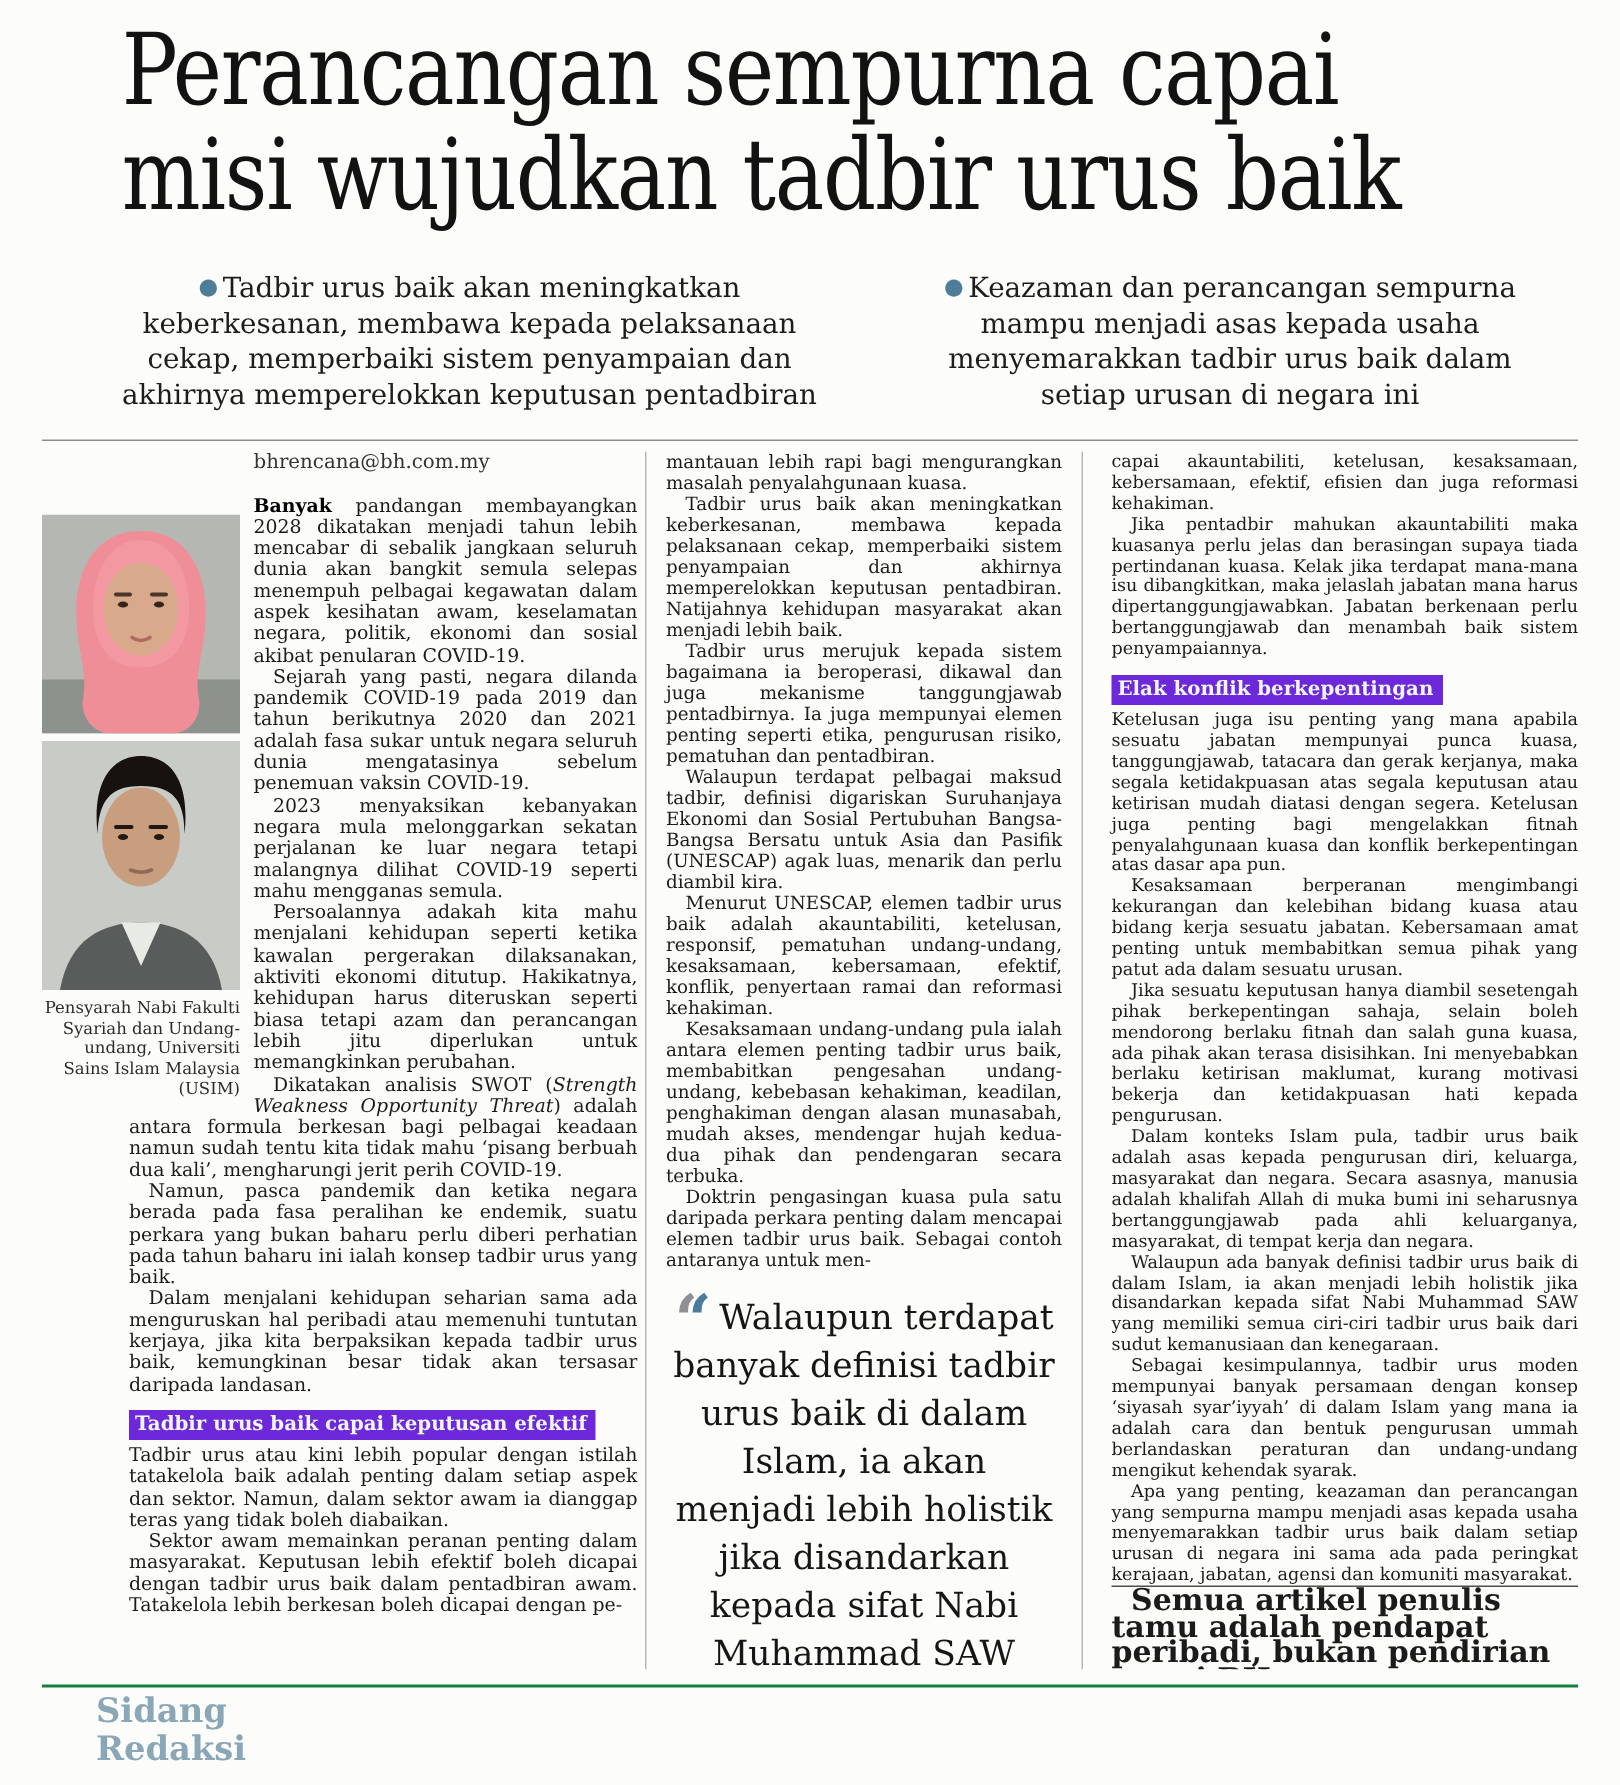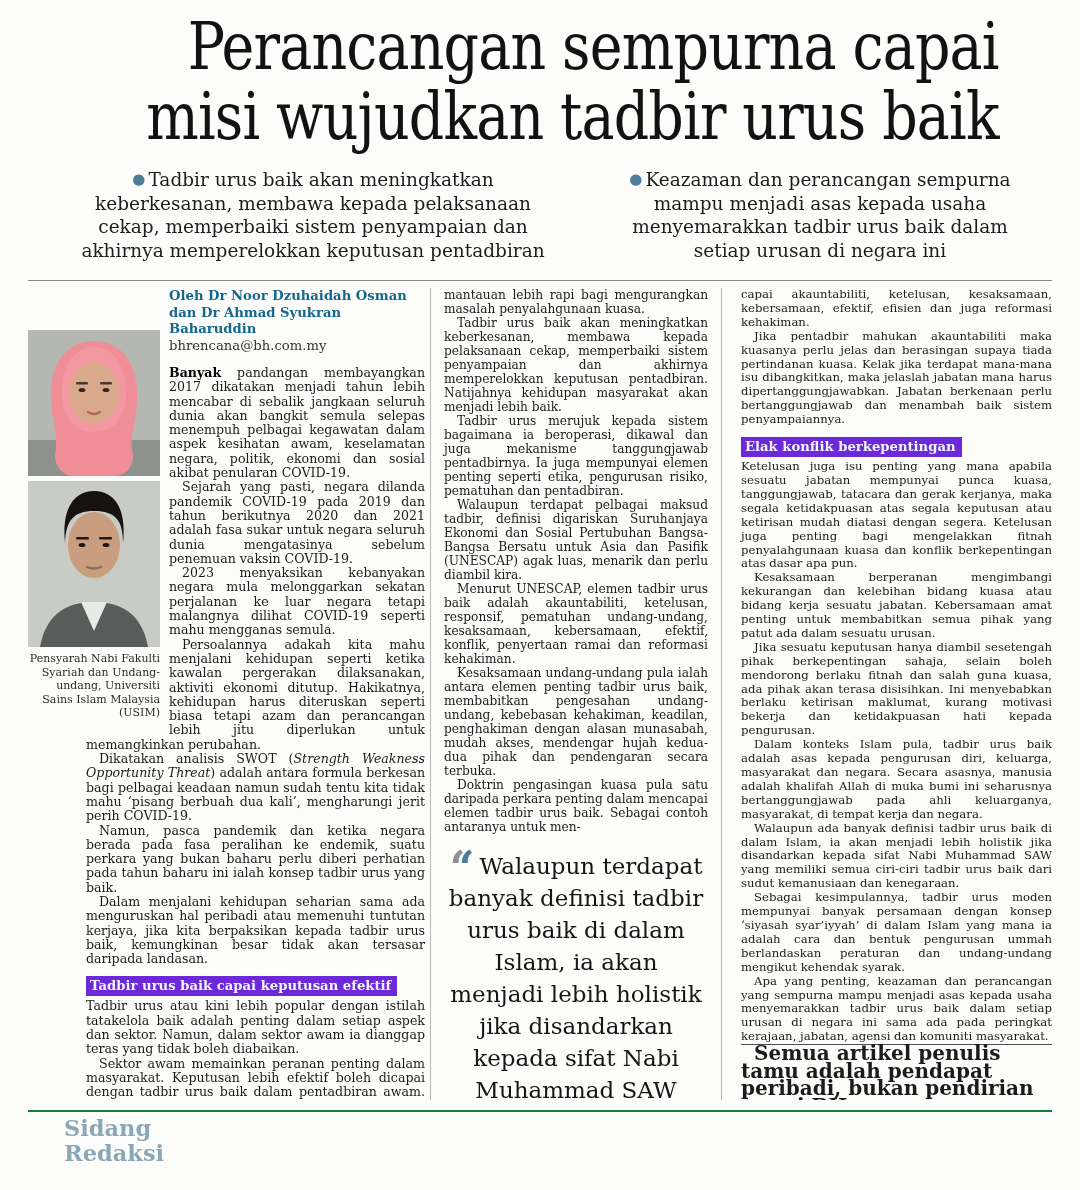--- a/index.html
+++ b/index.html
@@ -5,21 +5,21 @@
   * { box-sizing: border-box; }
   html,body { margin:0; padding:0; }
   body {
     width:1080px; height:1190px; background:#fcfcfa;
     font-family:"DejaVu Serif","Liberation Serif",serif; color:#1b1b1b;
     overflow:hidden;
   }
   .page { position:relative; width:1080px; height:1190px; overflow:hidden; }
 
   
-  .headline { margin:12px 0 0; text-align:right; font-weight:400; color:#121212; }
+  .headline { margin:12px 0 12px; text-align:left; font-weight:400; color:#121212; }
   .hl-scale { display:inline-block; transform:scaleX(.84); transform-origin:center;
               font-size:66px; line-height:70px; letter-spacing:-1px; white-space:nowrap; }
 
   
   .standfirst { display:flex; justify-content:space-between; padding:16px 62px 0 70px; }
   .bullet { font-size:18.5px; line-height:23.5px; text-align:center; color:#1d1d1d; }
   .bullet-left  { width:486px; }
   .bullet-right { width:396px; }
   .dot { color:#4d7d99; font-size:15px; vertical-align:2px; margin-right:3px; }
 
@@ -120,25 +120,24 @@
           <rect x="48" y="56" width="13" height="2.6" rx="1.3" fill="#231811"></rect>
           <rect x="71" y="56" width="13" height="2.6" rx="1.3" fill="#231811"></rect>
           <ellipse cx="54" cy="64" rx="3.4" ry="2" fill="#26190f"></ellipse>
           <ellipse cx="78" cy="64" rx="3.4" ry="2" fill="#26190f"></ellipse>
           <path d="M59 86 Q66 89 73 86" stroke="#8f6b55" stroke-width="2.4" fill="none" stroke-linecap="round"></path>
         </svg>
         <figcaption class="photo-caption">Pensyarah Nabi Fakulti Syariah dan Undang-undang, Universiti Sains Islam Malaysia (USIM)</figcaption>
       </figure>
 
       <div class="byline">
-        <span>Oleh Dr Noor Dzuhaidah Osman dan Dr Ahmad Syukran Baharuddin</span>
         <span class="email">bhrencana@bh.com.my</span>
       </div>
 
-      <p class="lead noindent"><b>Banyak</b><span> pandangan membayangkan 2017 dikatakan menjadi tahun lebih mencabar di sebalik jangkaan seluruh dunia akan bangkit semula selepas menempuh pelbagai kegawatan dalam aspek kesihatan awam, keselamatan negara, politik, ekonomi dan sosial akibat penularan COVID-19.</span></p>
+      <p class="lead noindent"><b>Banyak</b><span> pandangan membayangkan 2028 dikatakan menjadi tahun lebih mencabar di sebalik jangkaan seluruh dunia akan bangkit semula selepas menempuh pelbagai kegawatan dalam aspek kesihatan awam, keselamatan negara, politik, ekonomi dan sosial akibat penularan COVID-19.</span></p>
       <p>Sejarah yang pasti, negara dilanda pandemik COVID-19 pada 2019 dan tahun berikutnya 2020 dan 2021 adalah fasa sukar untuk negara seluruh dunia mengatasinya sebelum penemuan vaksin COVID-19.</p>
       <p>2023 menyaksikan kebanyakan negara mula melonggarkan sekatan perjalanan ke luar negara tetapi malangnya dilihat COVID-19 seperti mahu mengganas semula.</p>
       <p>Persoalannya adakah kita mahu menjalani kehidupan seperti ketika kawalan pergerakan dilaksanakan, aktiviti ekonomi ditutup. Hakikatnya, kehidupan harus diteruskan seperti biasa tetapi azam dan perancangan lebih jitu diperlukan untuk memangkinkan perubahan.</p>
       <p><span>Dikatakan analisis SWOT (</span><span class="swot-italic">Strength Weakness Opportunity Threat</span><span>) adalah antara formula berkesan bagi pelbagai keadaan namun sudah tentu kita tidak mahu ‘pisang berbuah dua kali’, mengharungi jerit perih COVID-19.</span></p>
       <p>Namun, pasca pandemik dan ketika negara berada pada fasa peralihan ke endemik, suatu perkara yang bukan baharu perlu diberi perhatian pada tahun baharu ini ialah konsep tadbir urus yang baik.</p>
       <p>Dalam menjalani kehidupan seharian sama ada menguruskan hal peribadi atau memenuhi tuntutan kerjaya, jika kita berpaksikan kepada tadbir urus baik, kemungkinan besar tidak akan tersasar daripada landasan.</p>
 
       <div class="subhead-wrap"><span class="subhead">Tadbir urus baik capai keputusan efektif</span></div>
 
       <p class="noindent">Tadbir urus atau kini lebih popular dengan istilah tatakelola baik adalah penting dalam setiap aspek dan sektor. Namun, dalam sektor awam ia dianggap teras yang tidak boleh diabaikan.</p>

